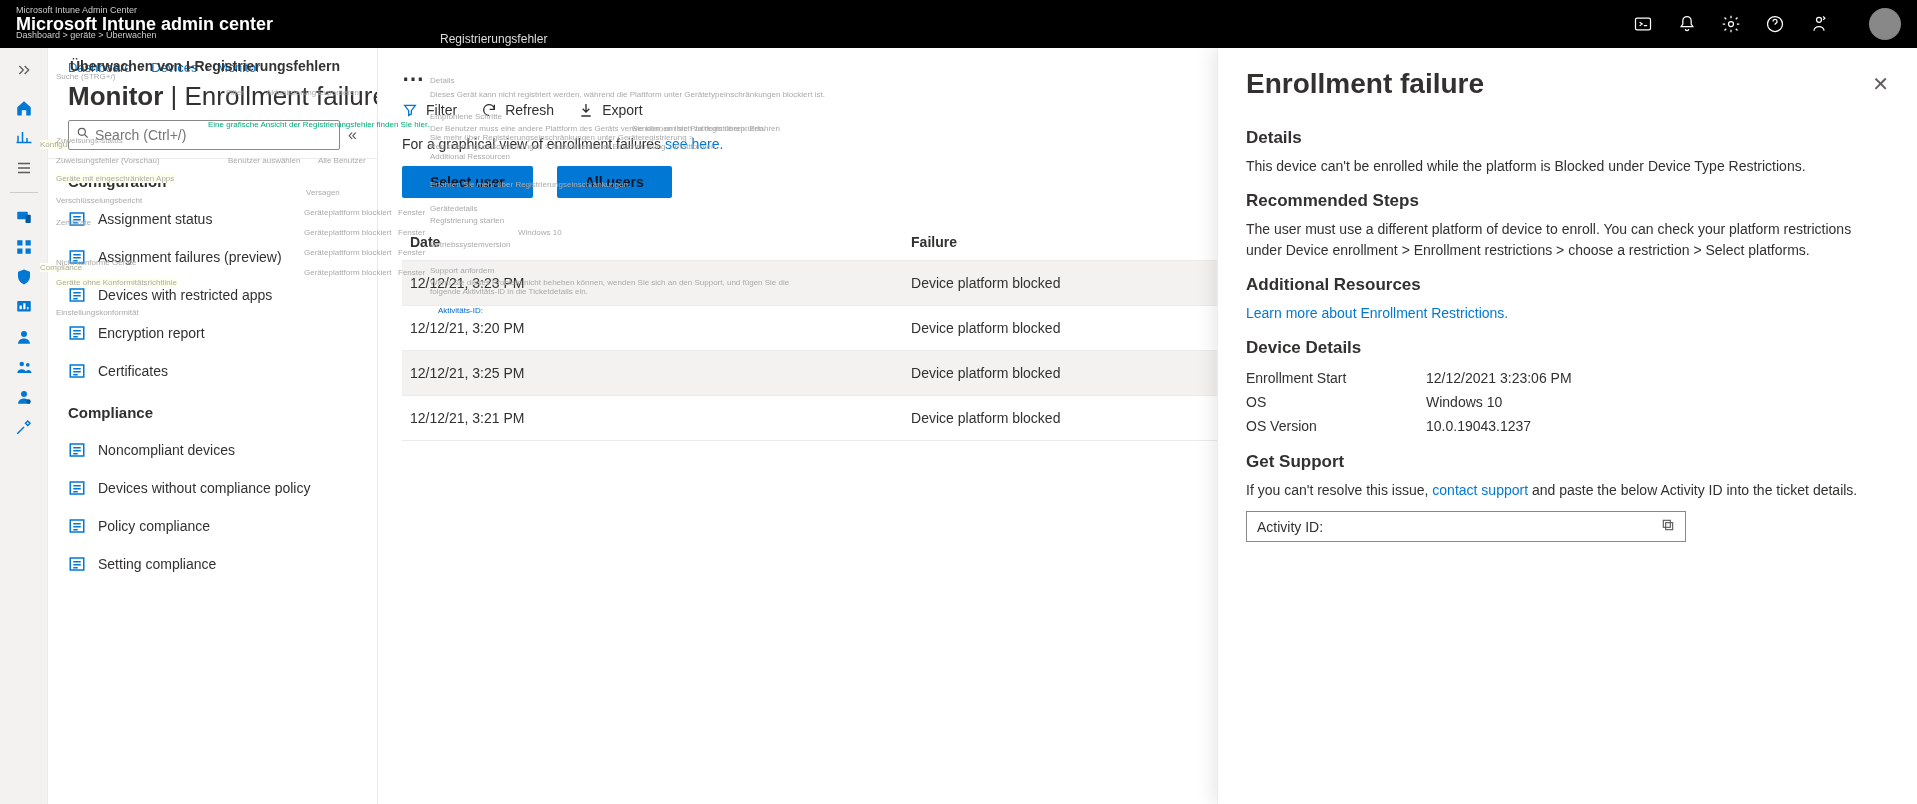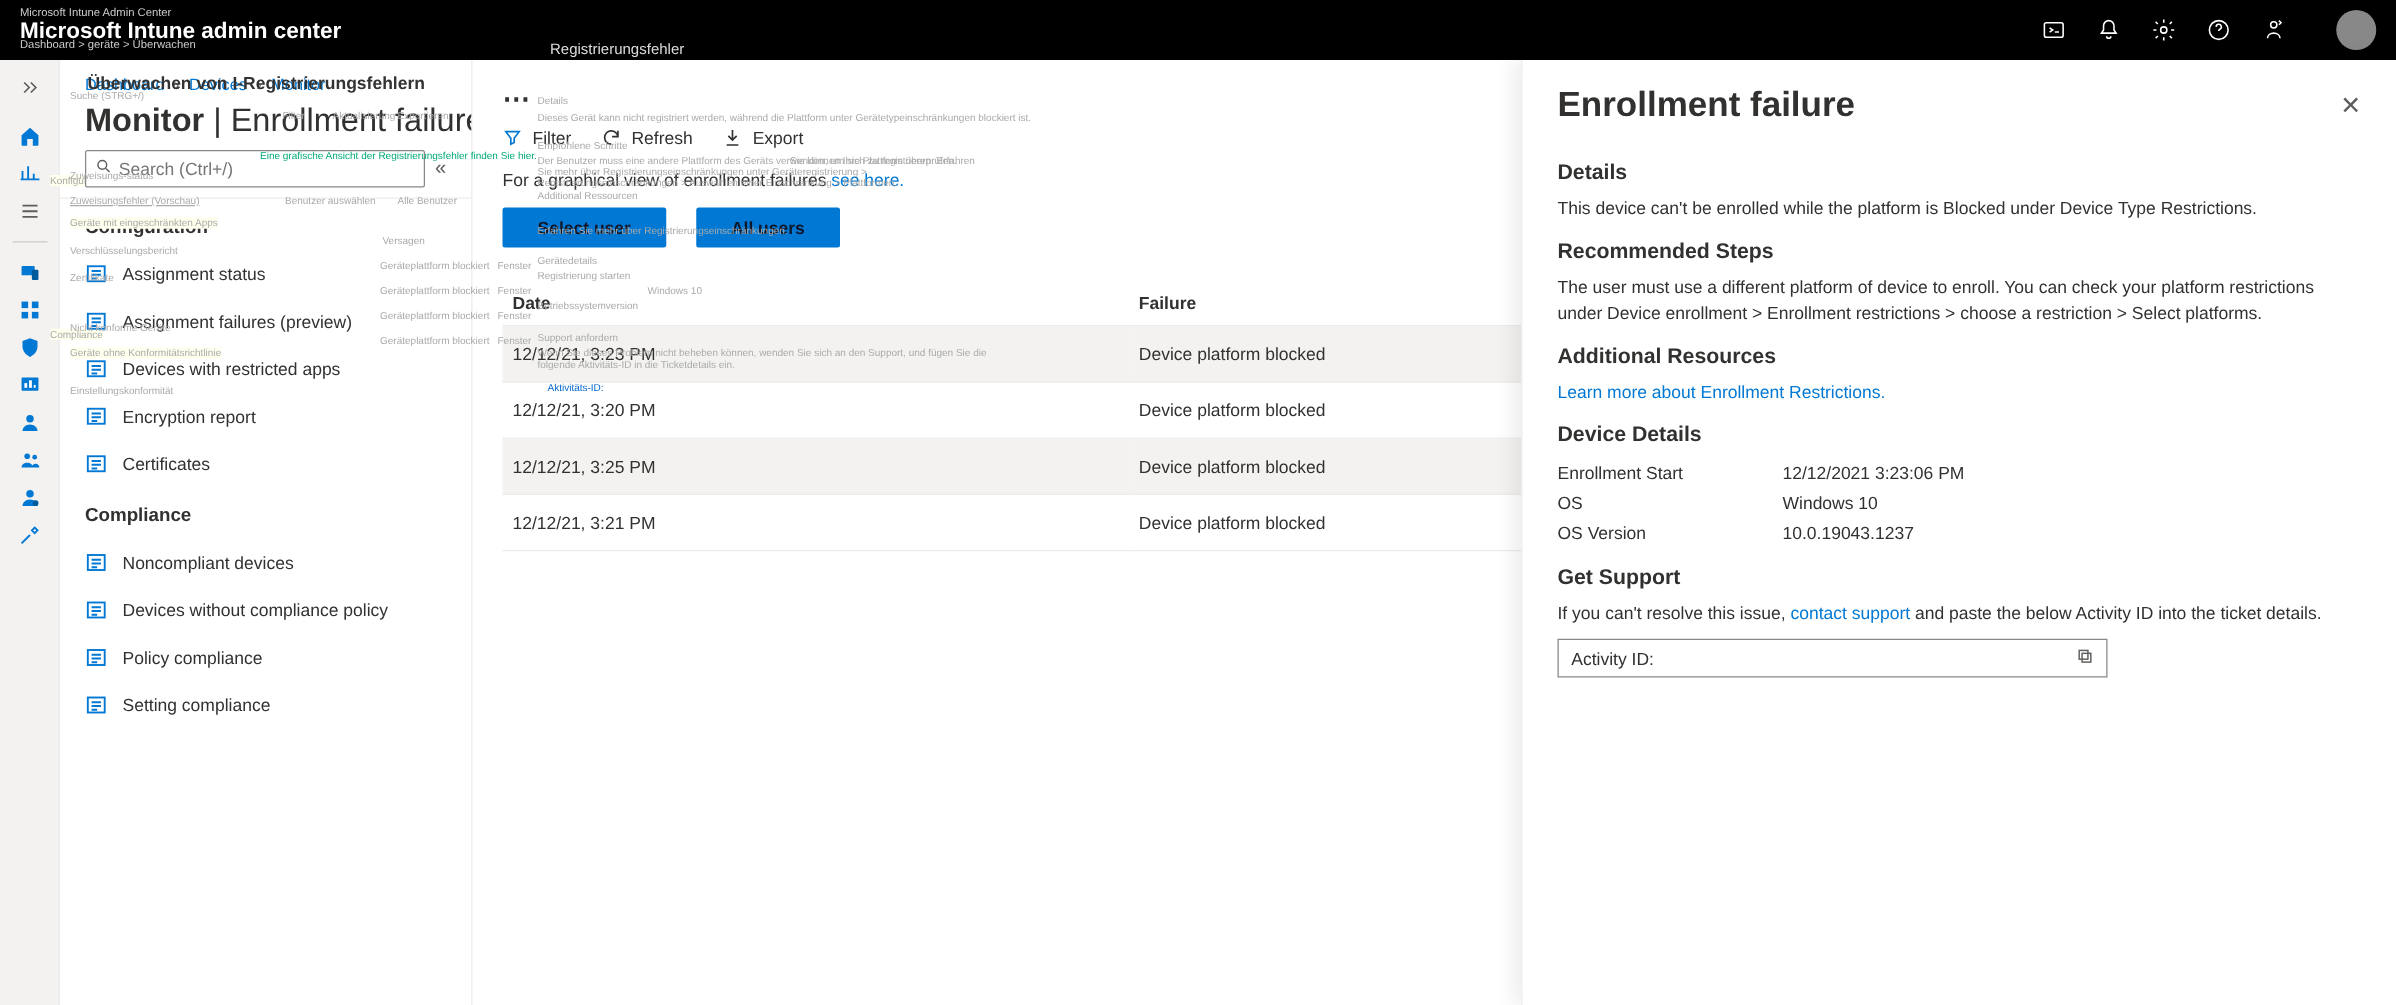--- a/index.html
+++ b/index.html
@@ -405,20 +405,20 @@
 <span class="ghost" style="left:430px; top:152px;">Additional Ressourcen</span>
 <span class="ghost" style="left:430px; top:180px;">Erfahren Sie mehr über Registrierungseinschränkungen.</span>
 <span class="ghost" style="left:430px; top:204px;">Gerätedetails</span>
 <span class="ghost" style="left:430px; top:216px;">Registrierung starten</span>
 <span class="ghost" style="left:518px; top:228px;">Windows 10</span>
 <span class="ghost" style="left:430px; top:240px;">Betriebssystemversion</span>
 <span class="ghost" style="left:430px; top:266px;">Support anfordern</span>
 <span class="ghost" style="left:430px; top:278px; width:360px;">Wenn Sie dieses Problem nicht beheben können, wenden Sie sich an den Support, und fügen Sie die folgende Aktivitäts-ID in die Ticketdetails ein.</span>
 <span class="ghost" style="left:438px; top:306px; color:#06c;">Aktivitäts-ID:</span>
 <span class="ghost" style="left:56px; top:136px;">Zuweisungs-status</span>
-<span class="ghost" style="left:56px; top:156px;text-decoration:underline;">Zuweisungsfehler (Vorschau)</span>
+<span class="ghost" style="left:56px; top:156px;">Zuweisungsfehler (Vorschau)</span>
 <span class="ghost" style="left:56px; top:174px; background:#ffe;">Geräte mit eingeschränkten Apps</span>
 <span class="ghost" style="left:56px; top:196px;">Verschlüsselungsbericht</span>
 <span class="ghost" style="left:56px; top:218px;">Zertifikate</span>
 <span class="ghost" style="left:56px; top:258px;">Nicht konforme Geräte</span>
 <span class="ghost" style="left:56px; top:278px; background:#ffe;">Geräte ohne Konformitätsrichtlinie</span>
 <span class="ghost" style="left:56px; top:308px;">Einstellungskonformität</span>
 <span class="ghost" style="left:306px; top:188px;">Versagen</span>
 
 </body></html>

